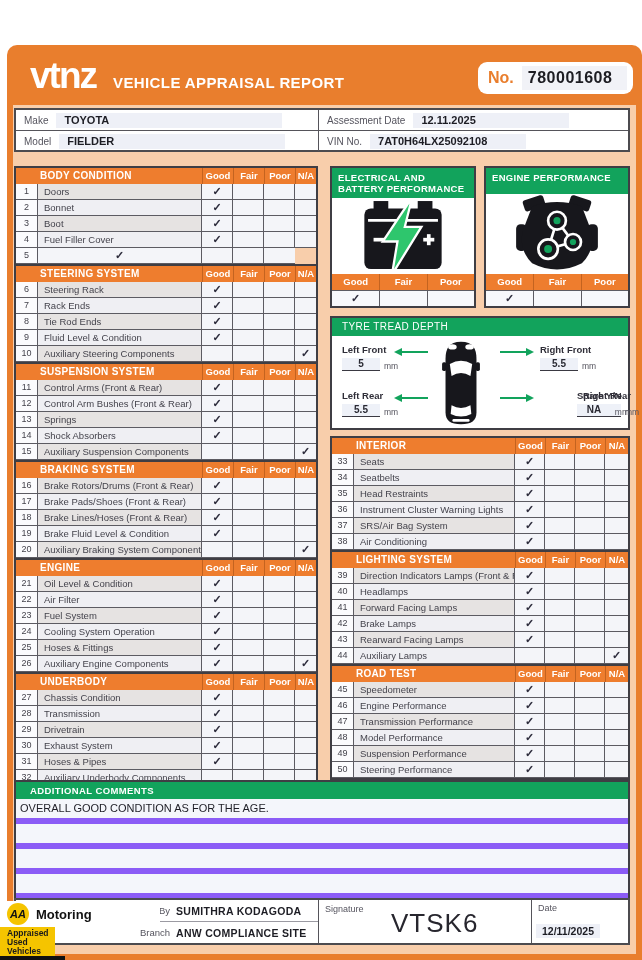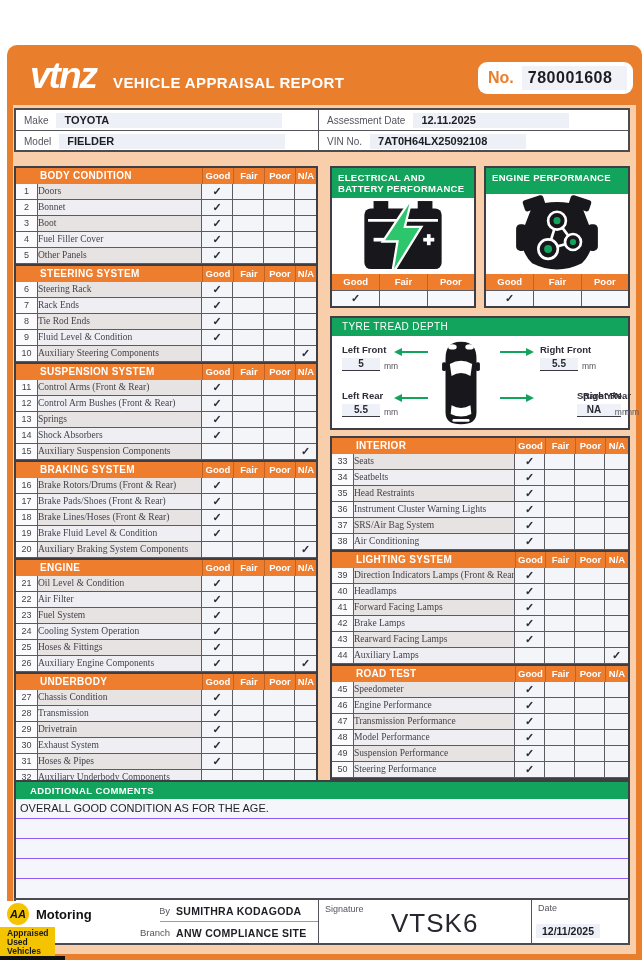--- a/index.html
+++ b/index.html
@@ -5,21 +5,21 @@
   html,body{margin:0;padding:0;}
   body{width:642px;height:960px;position:relative;background:#ffffff;
        font-family:"Liberation Sans", sans-serif; overflow:hidden;}
   .abs{position:absolute;}
 
   
   .frame{left:7px;top:45px;width:635px;height:915px;background:#E97E2D;border-radius:10px 10px 0 0;}
   .inner{left:13px;top:105px;width:623px;height:849px;background:#F8CEAB;}
 
   
-  .logo{left:30px;top:55px;color:#fff;font-size:37px;font-weight:bold;font-style:italic;letter-spacing:-2px;}
+  .logo{left:30px;top:55px;color:#fff;font-size:37px;font-weight:bold;letter-spacing:-2px;}
   .report-title{left:113px;top:74px;color:#fff;font-size:15px;font-weight:bold;letter-spacing:.4px;}
   .no-box{left:478px;top:62px;width:155px;height:32px;background:#fff;border-radius:9px;display:flex;align-items:center;padding:0 6px;box-sizing:border-box;}
   .no-label{color:#E97E2D;font-size:16px;font-weight:bold;margin:0 8px 0 4px;}
   .no-value{background:#f1f2f7;flex:1;height:24px;line-height:24px;font-size:16px;font-weight:bold;color:#1c1c22;padding-left:6px;letter-spacing:.5px;}
 
   
   .vehicle-box{left:14px;top:108px;width:616px;height:44px;background:#fff;border:2px solid #4c4b4f;box-sizing:border-box;}
   .v-row{display:flex;height:20px;border-bottom:1px solid #55545a;}
   .v-row:last-child{border-bottom:none;}
   .v-cell-l{width:302px;border-right:1px solid #55545a;display:flex;align-items:center;}
@@ -35,21 +35,21 @@
   .tables-left .tbl:first-child,.tables-right .tbl:first-child{border-top:2px solid #3f3e44;}
   .thead,.trow{display:grid;}
   .tables-left .thead,.tables-left .trow{grid-template-columns:22px 164px 31px 31px 31px 21px;}
   .tables-right .thead,.tables-right .trow{grid-template-columns:22px 161px 30px 30px 30px 23px;}
   .thead{background:#EE7D2E;height:16px;}
   .th-title{grid-column:1/3;color:#fff;font-size:10px;font-weight:bold;line-height:16px;padding-left:24px;letter-spacing:.3px;white-space:nowrap;}
   .th-col{color:#fff;font-size:9.5px;font-weight:bold;line-height:16px;text-align:center;border-left:1px solid #c4631f;}
   .trow{height:16px;}
   .td{border-right:1px solid #5c5b62;border-bottom:1px solid #5c5b62;height:100%;box-sizing:border-box;}
   .td-no{background:#fbfbfd;font-size:9px;color:#44434c;text-align:center;line-height:15px;}
-  .td-label{font-size:9.5px;color:#44434c;line-height:15px;white-space:nowrap;overflow:hidden;font-family:Liberation Serif, serif;}
+  .td-label{font-size:9.5px;color:#44434c;line-height:15px;padding-left:6px;white-space:nowrap;overflow:hidden;}
   .r0 .td-label{background:#e6e3e2;}
   .r1 .td-label{background:#efeff3;}
   .td-check{background:#f4f5f9;text-align:center;line-height:15px;font-size:11px;font-weight:bold;color:#2e2d3d;}
   .td:last-child{border-right:none;}
 
   
   .perf-box{width:146px;height:142px;background:#fff;border:2px solid #3f3e44;box-sizing:border-box;display:flex;flex-direction:column;}
   .perf-elec{left:330px;top:166px;}
   .perf-eng{left:484px;top:166px;}
   .green-bar{background:#12A35C;color:#fff;font-weight:bold;font-size:9.5px;line-height:11px;padding:4px 6px;letter-spacing:.3px;height:30px;box-sizing:border-box;}
@@ -69,21 +69,21 @@
   .tyre-label{font-size:9.5px;font-weight:bold;color:#2f2e38;white-space:nowrap;}
   .tyre-fieldrow{display:flex;align-items:flex-end;margin-top:3px;}
   .tyre-field{background:#eef1f8;border-bottom:1.5px solid #3a3942;width:38px;text-align:center;font-size:10px;font-weight:bold;color:#2a2a33;height:12px;line-height:12px;}
   .tyre-mm{font-size:8.5px;color:#55545e;margin-left:4px;}
   .car-icon{position:absolute;left:96px;top:4px;}
   .arrow{position:absolute;}
 
   
   .comments{left:14px;top:780px;width:616px;border:2px solid #3f3e44;box-sizing:border-box;background:#fff;}
   .comments-bar{background:#12A35C;color:#fff;font-size:9.5px;font-weight:bold;line-height:17px;height:17px;padding-left:14px;letter-spacing:.4px;}
-  .comment-line{height:19px;background:#f4f6fb;border-bottom:1px solid #8b5cf6;font-size:11px;color:#1e1e26;line-height:18px;padding-left:4px;}
+  .comment-line{height:19px;background:#f4f6fb;border-bottom:6px solid #8b5cf6;font-size:11px;color:#1e1e26;line-height:18px;padding-left:4px;}
   .comment-line:last-child{border-bottom:none;}
 
   
   .footer{left:14px;top:898px;width:616px;height:47px;background:#fff;border:2px solid #4c4b4f;box-sizing:border-box;display:flex;}
   .f-left{width:302px;border-right:1px solid #55545a;display:flex;flex-direction:column;}
   .f-lrow{flex:1;display:flex;align-items:center;border-bottom:1px solid #9b9aa2;}
   .f-lrow:last-child{border-bottom:none;}
   .f-label{width:160px;text-align:right;font-size:9.5px;color:#55545e;padding-right:6px;box-sizing:border-box;white-space:nowrap;overflow:hidden;}
   .f-value{font-size:10.5px;color:#1d1d24;font-weight:bold;letter-spacing:.3px;white-space:nowrap;}
   .f-sig{width:212px;border-right:1px solid #55545a;position:relative;}
@@ -173,21 +173,20 @@
       <div class="trow r1">
         <div class="td td-no">4</div>
         <div class="td td-label">Fuel Filler Cover</div>
         <div class="td td-check">✓</div>
         <div class="td td-check"></div>
         <div class="td td-check"></div>
         <div class="td td-check"></div>
       </div>
       <div class="trow r0">
         <div class="td td-no">5</div>
-        <div class="td td-label">Other Panels</div>
         <div class="td td-check">✓</div>
         <div class="td td-check"></div>
         <div class="td td-check"></div>
         <div class="td td-check"></div>
       </div>
     </div>
     <div class="tbl">
       <div class="thead">
         <div class="th-title">STEERING SYSTEM</div>
         <div class="th-col">Good</div>

